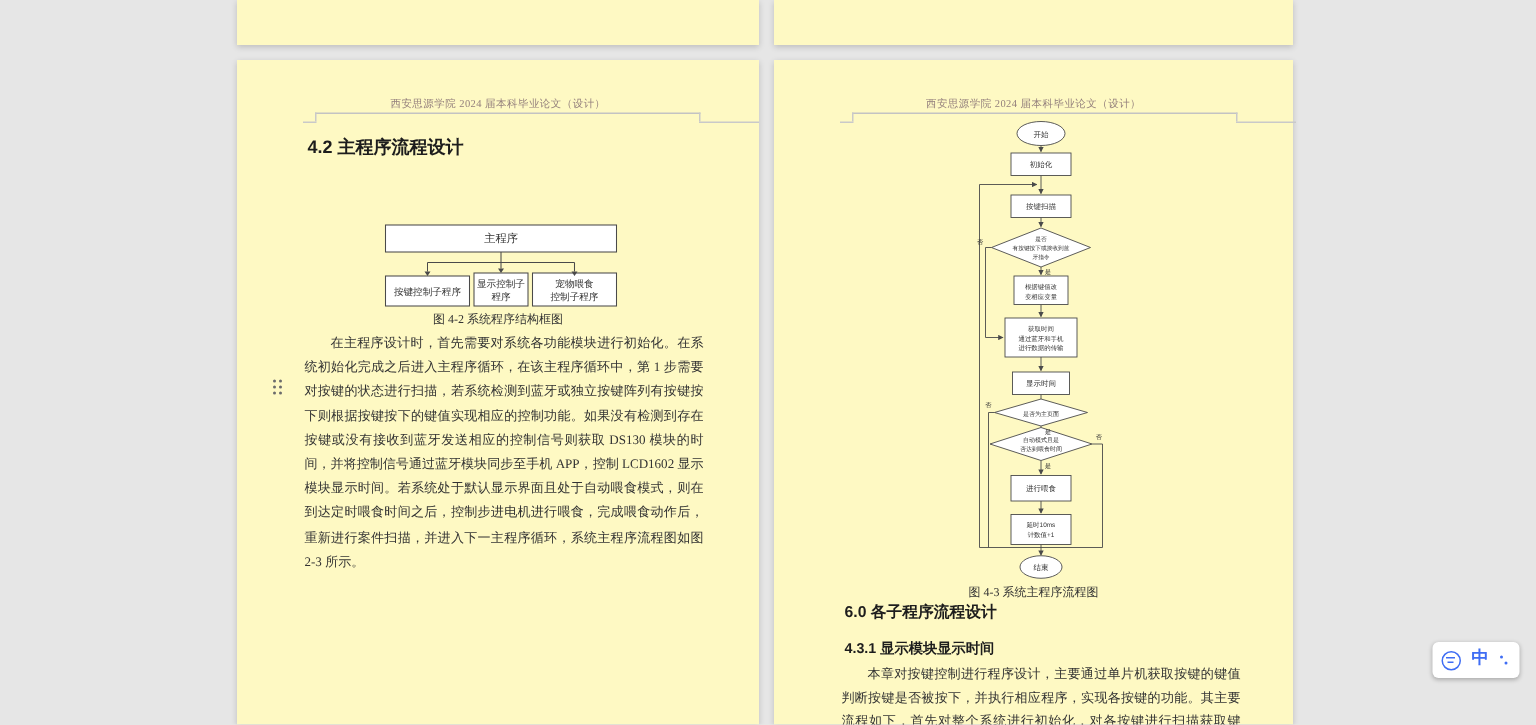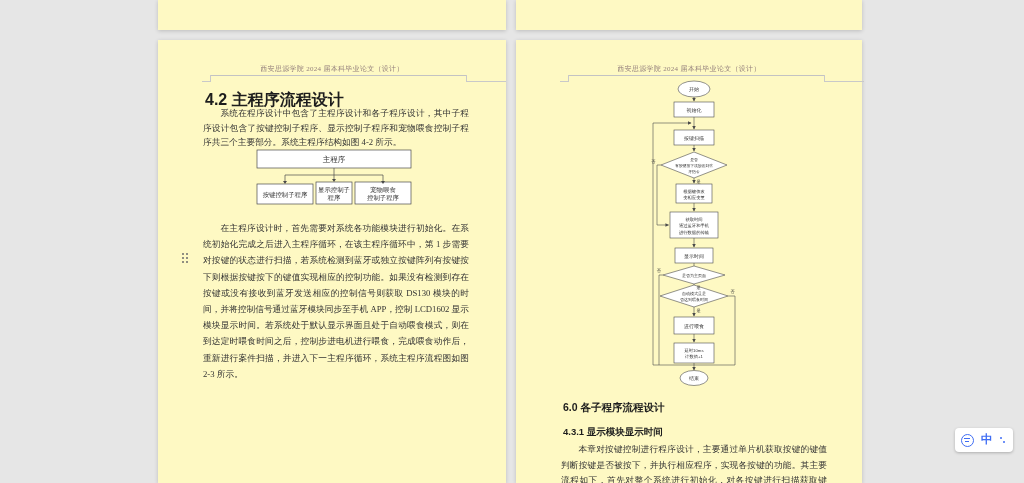--- a/index.html
+++ b/index.html
@@ -29,21 +29,21 @@
   .header-tick-l    { position:absolute; top:35px; left:52px;  width:1px;  height:6px; background:#c9c9c9; }
   .header-tick-r    { position:absolute; top:35px; left:308px; width:1px;  height:6px; background:#c9c9c9; }
   .header-step-l    { position:absolute; top:41px; left:44px;  width:9px;  border-top:1px solid #c9c9c9; }
   .header-step-r    { position:absolute; top:41px; left:308px; width:40px; border-top:1px solid #c9c9c9; }
 
   .h-sec {
     position:absolute; left:47px;
     font-family:"Liberation Sans", sans-serif;
     font-weight:bold; color:#1d1d1d;
   }
-  #h-42 { top:50px; font-size:16px;text-align:right; }
+  #h-42 { top:50px; font-size:12px;text-align:right; }
   #h-43 { top:361px; font-size:10.5px; }
   #h-431 { top:386px; font-size:9.5px; }
 
   .body-par {
     position:absolute; left:45px; width:266px;
     font-size:8.7px; line-height:14.6px;
     text-align:justify; text-indent:2em; color:#333;
   }
   #par-1 { top:66px; }
   #par-2 { top:180px; line-height:16.2px; }
@@ -104,39 +104,39 @@
 <div class="page" id="page-left">
   <div class="page-header">西安思源学院 2024 届本科毕业论文（设计）</div>
   <div class="header-rule"></div>
   <div class="header-tick-l"></div>
   <div class="header-tick-r"></div>
   <div class="header-step-l"></div>
   <div class="header-step-r"></div>
 
   <div class="h-sec" id="h-42">4.2 主程序流程设计</div>
 
-  <div class="body-par" id="par-1">系统在程序设计中包含了主程序设计和各子程序设计，其中子程序设计包含了按键控制子程序、显示控制子程序和宠物喂食控制子程序共三个主要部分。系统主程序结构如图 4-2 所示。</div>
 
   <svg id="struct-svg" width="165" height="62" viewBox="0 0 165 62">
     <g fill="none" stroke="#4a4a4a" stroke-width="0.7">
       <rect x="4" y="2" width="154" height="18" fill="#fff"></rect>
       <rect x="4" y="36" width="56" height="20" fill="#fff"></rect>
       <rect x="63" y="34" width="36" height="22" fill="#fff"></rect>
       <rect x="102" y="34" width="56" height="22" fill="#fff"></rect>
       <path d="M81,20 V27 M32,27 H130 M32,27 V33 M81,27 V31 M130,27 V33"></path>
       <path d="M30,33 L32,36 L34,33 Z M79,31 L81,34 L83,31 Z M128,33 L130,36 L132,33 Z" fill="#4a4a4a" stroke="none"></path>
     </g>
     <text x="81" y="13.5" font-size="7.5" text-anchor="middle">主程序</text>
     <text x="32" y="48.5" font-size="6.4" text-anchor="middle">按键控制子程序</text>
     <text x="81" y="43.5" font-size="6.4" text-anchor="middle">显示控制子</text>
     <text x="81" y="52" font-size="6.4" text-anchor="middle">程序</text>
     <text x="130" y="43.5" font-size="6.4" text-anchor="middle">宠物喂食</text>
     <text x="130" y="52" font-size="6.4" text-anchor="middle">控制子程序</text>
   </svg>
 
+  <div class="fig-caption" id="cap-42">图 4-2 系统程序结构框图</div>
 
   <div class="body-par" id="par-2">在主程序设计时，首先需要对系统各功能模块进行初始化。在系统初始化完成之后进入主程序循环，在该主程序循环中，第 1 步需要对按键的状态进行扫描，若系统检测到蓝牙或独立按键阵列有按键按下则根据按键按下的键值实现相应的控制功能。如果没有检测到存在按键或没有接收到蓝牙发送相应的控制信号则获取 DS130 模块的时间，并将控制信号通过蓝牙模块同步至手机 APP，控制 LCD1602 显示模块显示时间。若系统处于默认显示界面且处于自动喂食模式，则在到达定时喂食时间之后，控制步进电机进行喂食，完成喂食动作后，重新进行案件扫描，并进入下一主程序循环，系统主程序流程图如图 2-3 所示。</div>
 
   <div class="drag-handle"></div>
 </div>
 
 <div class="page" id="page-right">
   <div class="page-header">西安思源学院 2024 届本科毕业论文（设计）</div>
   <div class="header-rule"></div>
   <div class="header-tick-l"></div>
@@ -201,20 +201,21 @@
     <text x="74" y="216.5" font-size="4" text-anchor="middle">自动模式且是</text>
     <text x="74" y="222.5" font-size="4" text-anchor="middle">否达到喂食时间</text>
     <text x="110.5" y="214.5" font-size="4.2">否</text>
     <text x="76.5" y="234" font-size="4.2">是</text>
     <text x="74" y="249.5" font-size="5" text-anchor="middle">进行喂食</text>
     <text x="74" y="273.5" font-size="4.3" text-anchor="middle">延时10ms</text>
     <text x="74" y="280" font-size="4.3" text-anchor="middle">计数值+1</text>
     <text x="74" y="302" font-size="5" text-anchor="middle">结束</text>
   </svg>
 
+  <div class="fig-caption" id="cap-43">图 4-3 系统主程序流程图</div>
 
   <div class="h-sec" id="h-43">6.0 各子程序流程设计</div>
   <div class="h-sec" id="h-431">4.3.1 显示模块显示时间</div>
   <div class="body-par" id="par-r1">本章对按键控制进行程序设计，主要通过单片机获取按键的键值判断按键是否被按下，并执行相应程序，实现各按键的功能。其主要流程如下，首先对整个系统进行初始化，对各按键进行扫描获取键值，当键值为 1 或接收到 1 号蓝牙指</div>
 </div>
 
 <div id="float-widget">
   <span class="w-logo"></span>
   <span class="w-zh">中</span>
   <span class="w-dots"></span>

